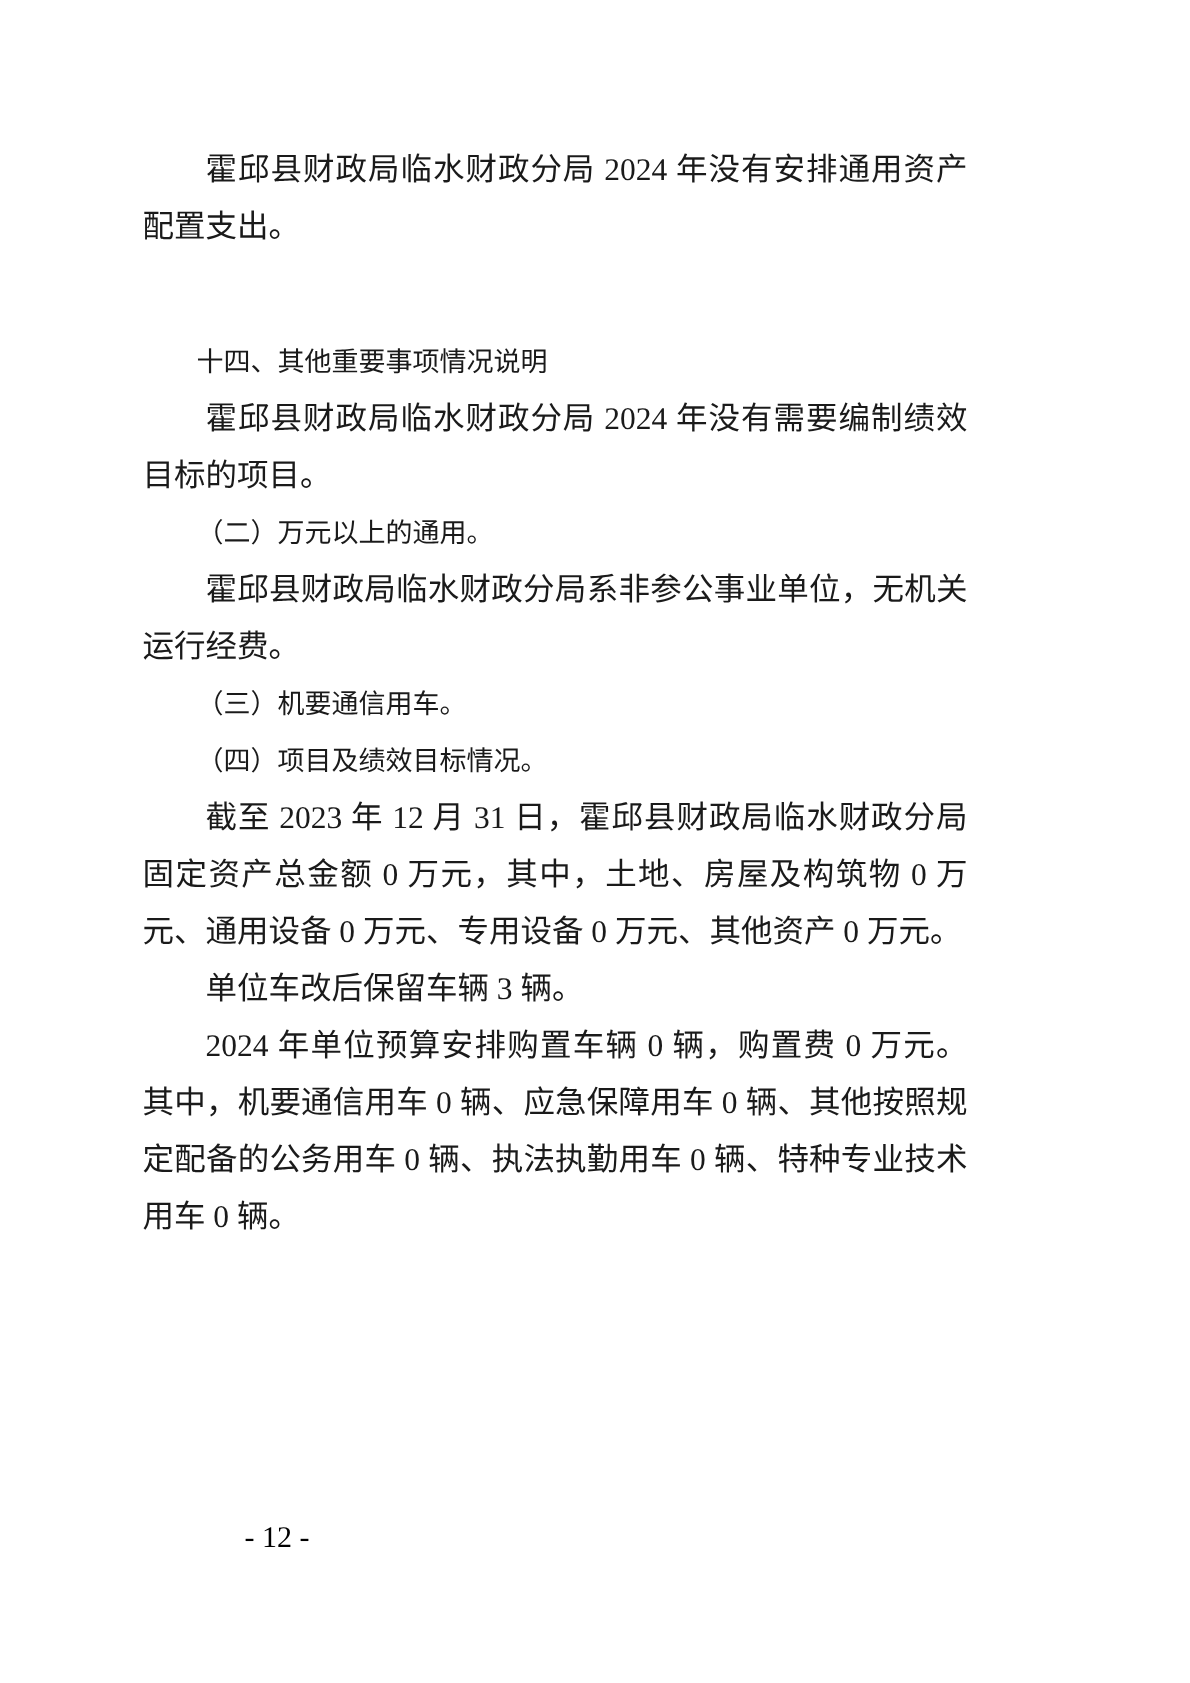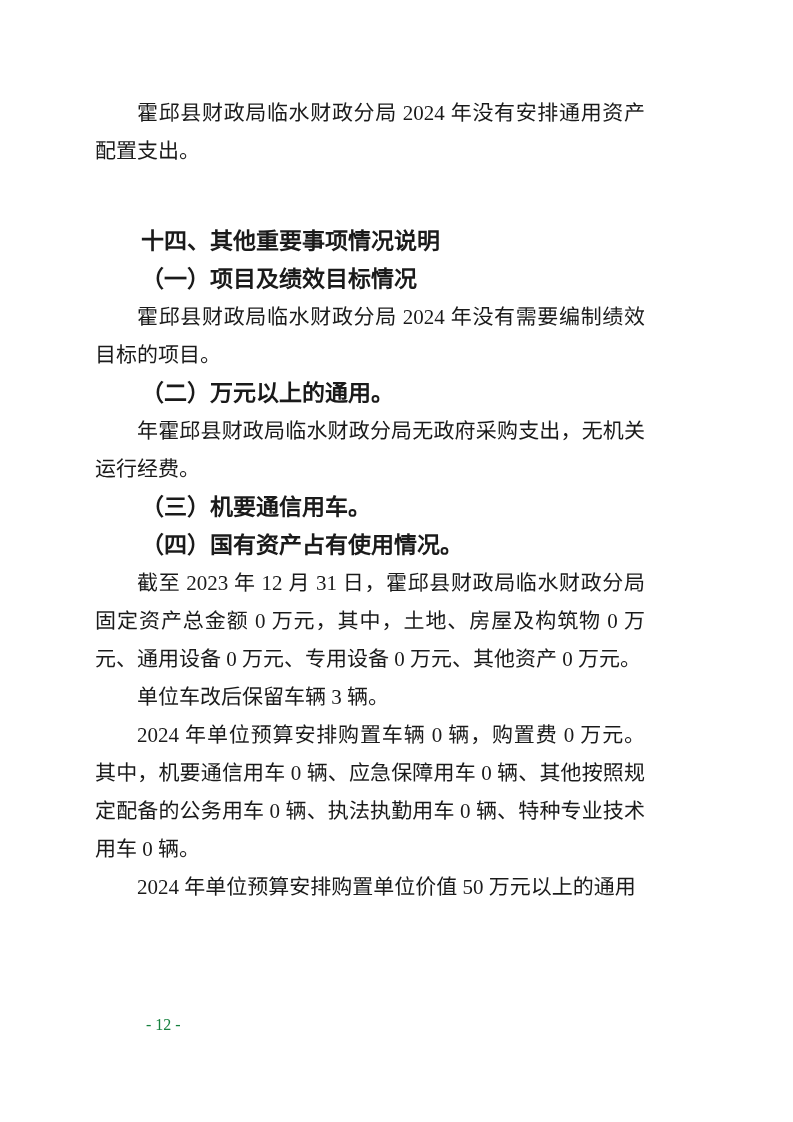--- a/index.html
+++ b/index.html
@@ -24,67 +24,65 @@
     font-size: 21px;
     line-height: 38px;
     text-indent: 2em;
     text-align: justify;
     color: #1a1a1a;
   }
   .heading-major,
   .heading-sub {
     margin: 0;
     font-family: "Liberation Sans", "DejaVu Sans", sans-serif;
-    font-weight: 700;
-    font-size: 23px;
+    font-weight: 400;
+    font-size: 18px;
     line-height: 38px;
     text-indent: 2em;
     color: #1a1a1a;
   }
   .section-gap {
     height: 52px;
   }
   .page-number {
     position: absolute;
-    left: 115px;
+    left: 132px;
     top: 1011px;
     font-family: "Liberation Serif", "DejaVu Serif", serif;
-    font-size: 16px;
+    font-size: 20px;
     line-height: 28px;
-    color: #15803d;
+    color: #000000;
   }
 </style>
 </head>
 <body>
 
 <div class="page">
 
   <p class="para">霍邱县财政局临水财政分局 2024 年没有安排通用资产配置支出。</p>
 
   <div class="section-gap"></div>
 
   <p class="heading-major">十四、其他重要事项情况说明</p>
 
-  <p class="heading-sub">（一）项目及绩效目标情况</p>
 
   <p class="para">霍邱县财政局临水财政分局 2024 年没有需要编制绩效目标的项目。</p>
 
   <p class="heading-sub">（二）万元以上的通用。</p>
 
-  <p class="para">年霍邱县财政局临水财政分局无政府采购支出，无机关运行经费。</p>
+  <p class="para">霍邱县财政局临水财政分局系非参公事业单位，无机关运行经费。</p>
 
   <p class="heading-sub">（三）机要通信用车。</p>
 
 
-  <p class="heading-sub">（四）国有资产占有使用情况。</p>
+  <p class="heading-sub">（四）项目及绩效目标情况。</p>
 
   <p class="para">截至 2023 年 12 月 31 日，霍邱县财政局临水财政分局固定资产总金额 0 万元，其中，土地、房屋及构筑物 0 万元、通用设备 0 万元、专用设备 0 万元、其他资产 0 万元。</p>
 
   <p class="para">单位车改后保留车辆 3 辆。</p>
 
 
   <p class="para">2024 年单位预算安排购置车辆 0 辆，购置费 0 万元。其中，机要通信用车 0 辆、应急保障用车 0 辆、其他按照规定配备的公务用车 0 辆、执法执勤用车 0 辆、特种专业技术用车 0 辆。</p>
 
-  <p class="para">2024 年单位预算安排购置单位价值 50 万元以上的通用</p>
 
   <div class="page-number">- 12 -</div>
 
 </div>
 
 </body></html>

